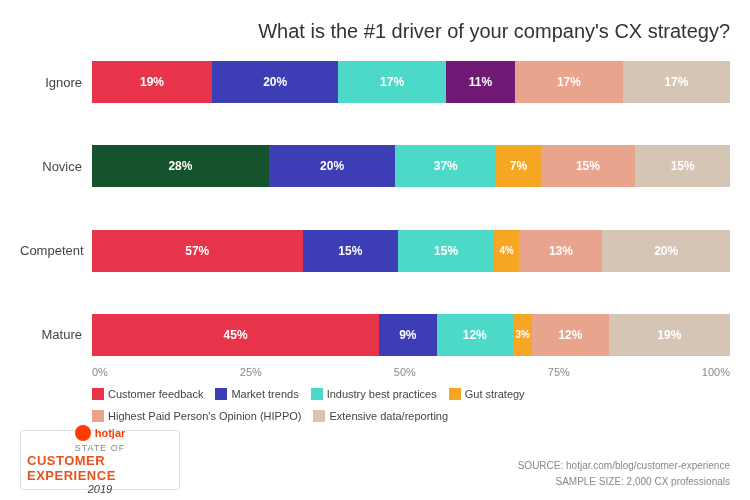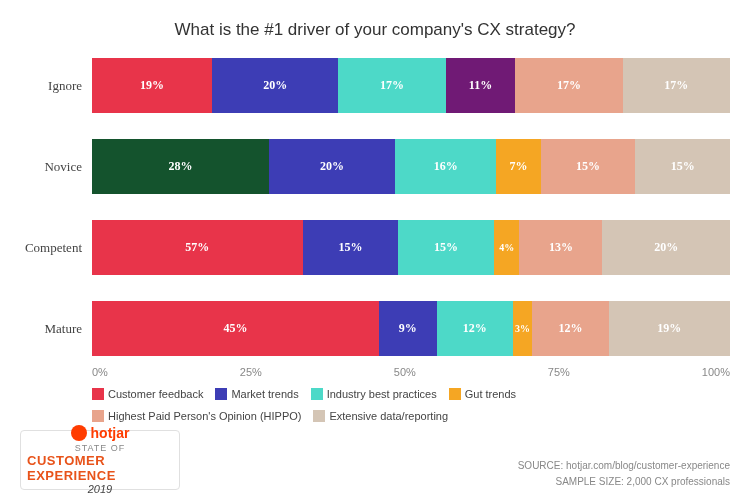--- a/index.html
+++ b/index.html
@@ -11,49 +11,48 @@
       overflow: hidden;
     }
     .chart-container {
       width: 750px;
       height: 500px;
       padding: 20px 20px 10px 20px;
       display: flex;
       flex-direction: column;
     }
     .chart-title {
-      text-align: center;
-      font-size: 17px;
+      text-align: right;
+      font-size: 20px;
       font-weight: normal;
       color: #333;
       margin-bottom: 18px;
     }
     .chart-area {
       display: flex;
       flex: 1;
       flex-direction: column;
       justify-content: space-between;
-      font-family: Liberation Serif, serif;
     }
     .bar-row {
       display: flex;
       align-items: center;
       margin-bottom: 6px;
     }
     .row-label {
       width: 72px;
       text-align: right;
       padding-right: 10px;
       font-size: 13px;
       color: #444;
       flex-shrink: 0;
     }
     .bar-track {
       flex: 1;
-      height: 55px;
+      height: 42px;
       display: flex;
       position: relative;
     }
     .bar-segment {
       height: 100%;
       display: flex;
       align-items: center;
       justify-content: center;
       font-size: 12px;
       color: #fff;
@@ -101,21 +100,21 @@
       border-radius: 4px;
       display: flex;
       flex-direction: column;
       align-items: center;
       justify-content: center;
       padding: 6px;
     }
     .hotjar-logo-row {
       display: flex;
       align-items: center;
-      font-size: 14px;
+      font-size: 11px;
       color: #ff3c00;
       font-weight: bold;
       margin-bottom: 2px;
     }
     .hotjar-icon {
       width: 16px;
       height: 16px;
       background: #ff3c00;
       border-radius: 50%;
       margin-right: 4px;
@@ -165,21 +164,21 @@
           <div class="bar-segment" style="width: 11%; background-color: #701a75;">11%</div>
           <div class="bar-segment" style="width: 17%; background-color: rgb(232, 164, 140);">17%</div>
           <div class="bar-segment" style="width: 17%; background-color: rgb(212, 197, 181);">17%</div>
         </div>
       </div>
       <div class="bar-row">
         <div class="row-label">Novice</div>
         <div class="bar-track">
           <div class="bar-segment" style="width: 28%; background-color: #14532d;">28%</div>
           <div class="bar-segment" style="width: 20%; background-color: rgb(61, 61, 181);">20%</div>
-          <div class="bar-segment" style="width: 16%; background-color: rgb(77, 217, 200);">16%</div>
+          <div class="bar-segment" style="width: 16%; background-color: rgb(77, 217, 200);">37%</div>
           <div class="bar-segment" style="width: 7%; background-color: rgb(245, 166, 35);">7%</div>
           <div class="bar-segment" style="width: 15%; background-color: rgb(232, 164, 140);">15%</div>
           <div class="bar-segment" style="width: 15%; background-color: rgb(212, 197, 181);">15%</div>
         </div>
       </div>
       <div class="bar-row">
         <div class="row-label">Competent</div>
         <div class="bar-track">
           <div class="bar-segment" style="width: 33%; background-color: rgb(232, 52, 74);">57%</div>
           <div class="bar-segment" style="width: 15%; background-color: rgb(61, 61, 181);">15%</div>
@@ -218,21 +217,21 @@
       <div class="legend-item">
         <div class="legend-swatch" style="background-color: rgb(61, 61, 181);"></div>
         <span>Market trends</span>
       </div>
       <div class="legend-item">
         <div class="legend-swatch" style="background-color: rgb(77, 217, 200);"></div>
         <span>Industry best practices</span>
       </div>
       <div class="legend-item">
         <div class="legend-swatch" style="background-color: rgb(245, 166, 35);"></div>
-        <span>Gut trends</span>
+        <span>Gut strategy</span>
       </div>
       <div class="legend-item">
         <div class="legend-swatch" style="background-color: rgb(232, 164, 140);"></div>
         <span>Highest Paid Person's Opinion (HIPPO)</span>
       </div>
       <div class="legend-item">
         <div class="legend-swatch" style="background-color: rgb(212, 197, 181);"></div>
         <span>Extensive data/reporting</span>
       </div>
     </div>

